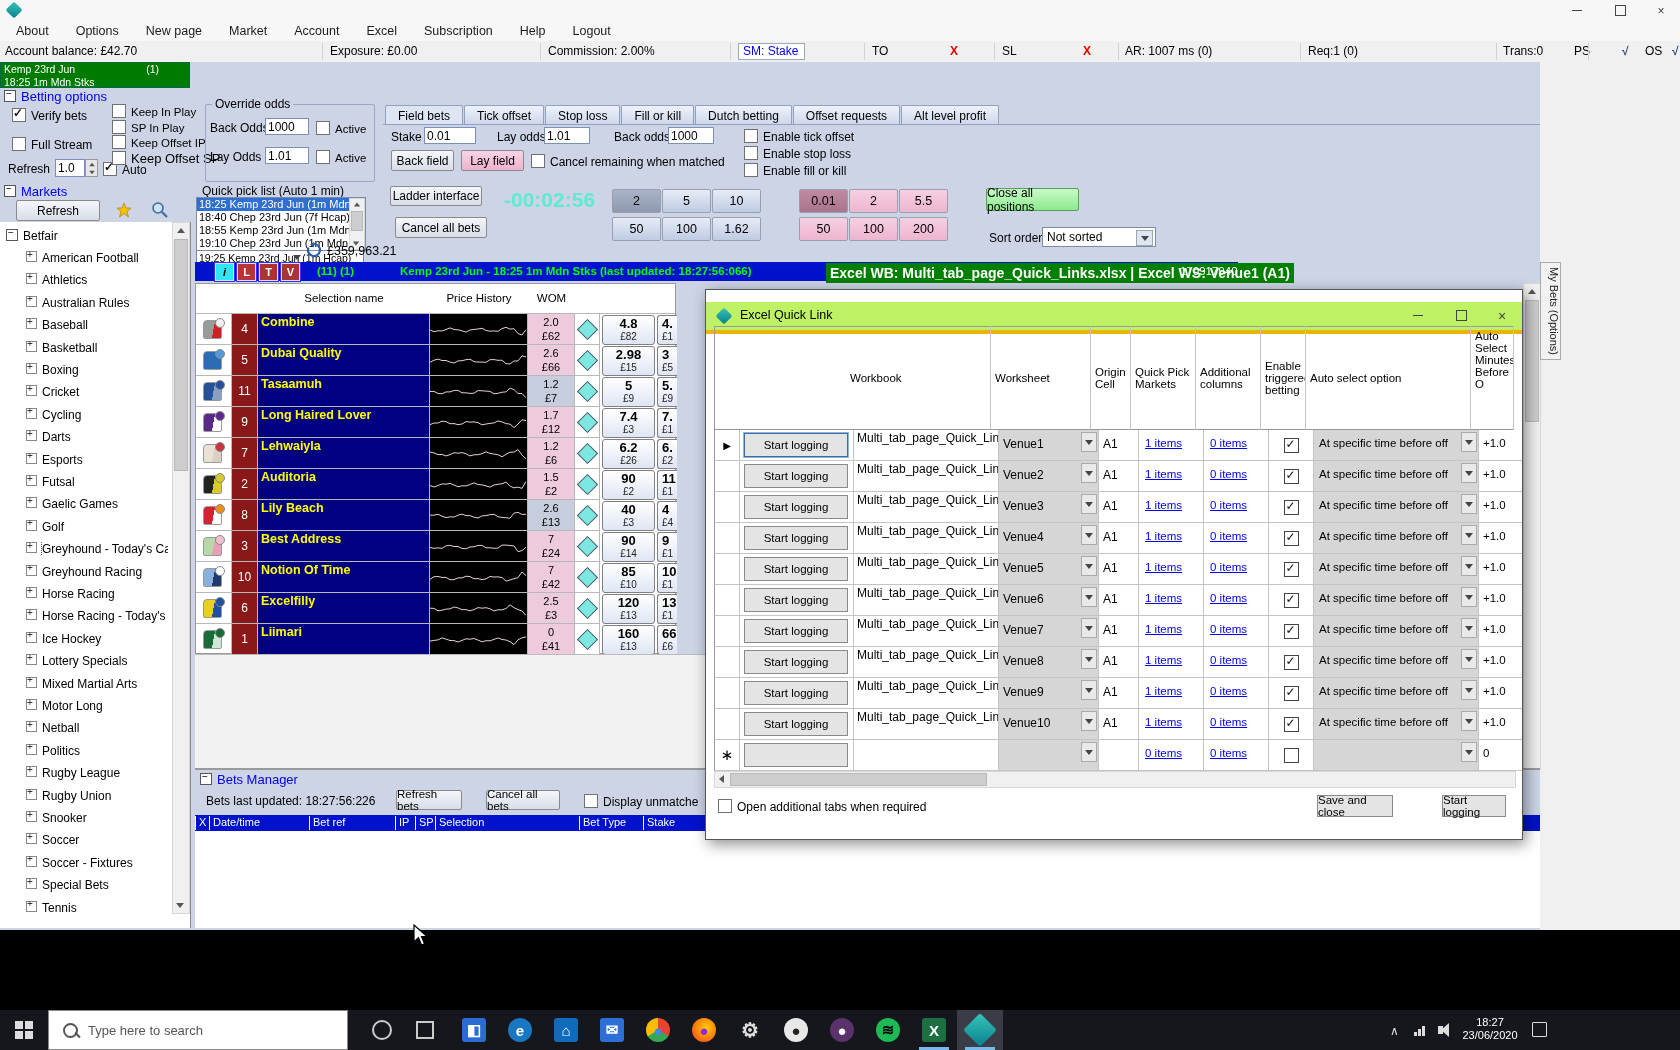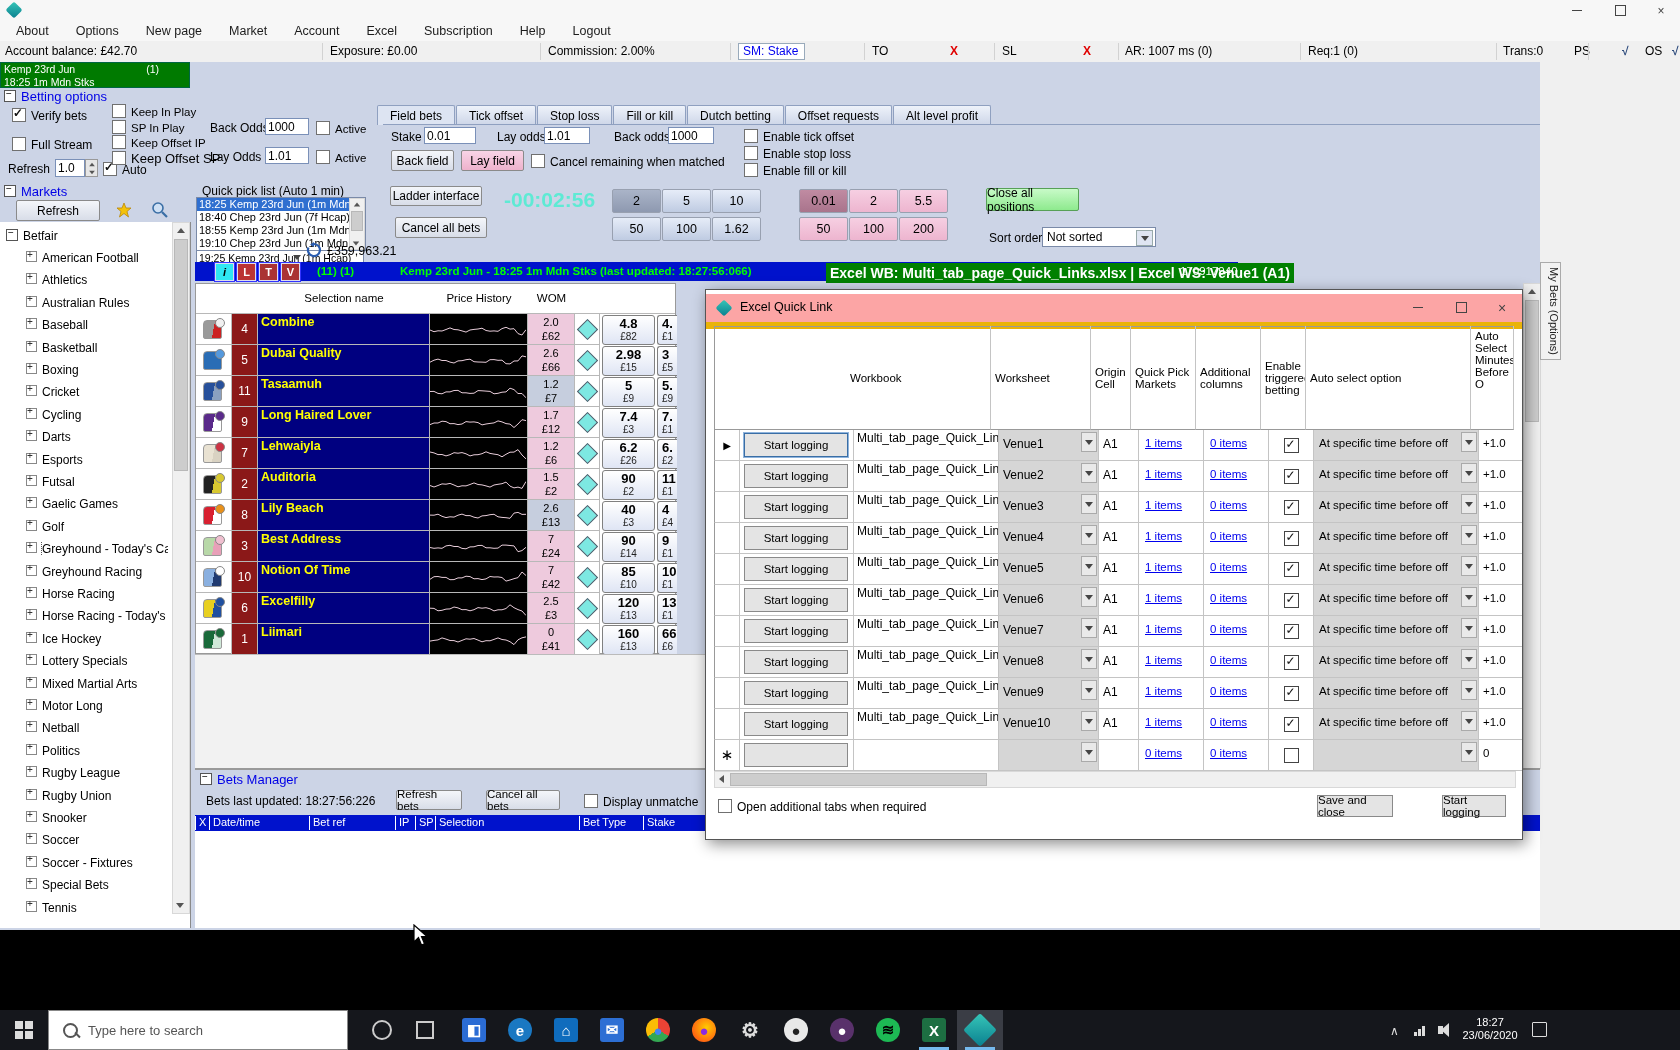--- a/index.html
+++ b/index.html
@@ -62,21 +62,21 @@
   .cell{position:absolute;box-sizing:border-box;border-right:1px solid #b8b8b8;border-bottom:1px solid #b8b8b8}
   .namecell{background:#000080;color:#ffff00;font-weight:bold;font-size:12.5px;padding:1px 0 0 3px}
   .numcell{background:#8b1818;color:#fff;font-size:12px;display:flex;align-items:center;justify-content:center}
   .womcell{font-size:11px;text-align:center;line-height:14px;padding-top:1px}
   .wom-pink{background:#eecadd}.wom-blue{background:#c6cede}
   .pricebtn{position:absolute;background:linear-gradient(#ffffff,#dfe5f4);border:1px solid #808080;border-radius:3px;text-align:center;overflow:hidden}
   .pb-p{font-size:13px;font-weight:bold;line-height:15px;margin-top:0px}
   .pb-a{font-size:10px;color:#222;line-height:11px}
   .diamond{position:absolute;width:13px;height:13px;background:#7de8e2;border:1px solid #556;transform:rotate(45deg)}
   .dlg{left:705px;top:289px;width:816px;height:549px;background:#fff;border:1px solid #555;box-shadow:3px 4px 14px rgba(0,0,0,.45)}
-  .dlg-title{position:absolute;left:0;top:4px;width:100%;height:28px;background:#fca5a5;border-bottom:7px solid #eab308}
+  .dlg-title{position:absolute;left:0;top:12px;width:100%;height:28px;background:#bef264;border-bottom:4px solid #eab308}
   .dcell{position:absolute;box-sizing:border-box;border-right:1px solid #c4c4c4;border-bottom:1px solid #c4c4c4;font-size:11.5px;overflow:hidden}
   .dgray{background:#d6d6d6}
   .dd-chev{position:absolute;right:1px;top:2px;width:16px;height:20px;background:#e9e9e9;border:1px solid #aaa;display:flex;align-items:center;justify-content:center;box-sizing:border-box}
   .chev{width:0;height:0;border-left:4px solid transparent;border-right:4px solid transparent;border-top:5px solid #444}
   .link{color:#0000ee;text-decoration:underline;font-size:11.5px}
   .dlgcb{width:13px;height:13px;background:#fff;border:1px solid #444;position:relative;display:inline-block}
   .dlgcb.on::after{content:"✓";position:absolute;left:1px;top:-2px;font-size:12px;color:#111}
   .dbtn{background:#e4e4e4;border:1px solid #8a8a8a;font-size:11.5px;display:flex;align-items:center;justify-content:center;box-sizing:border-box}
   .betshd{position:absolute;background:#0012cc;color:#fff;font-size:11px}
   .bh-col{position:absolute;top:1px;border-left:1px solid #fff;padding-left:3px;height:14px;white-space:nowrap;overflow:hidden}
@@ -163,28 +163,31 @@
     <div class="arr arr-dn" style="margin:3px auto 0;transform:scale(.7)"></div>
   </div>
   <div class="abs lbl12" style="left:103px;top:162px"><span class="cb on"></span><span>Auto</span></div>
   <div id="midchecks">
       <div style="position: absolute; left: 112px; top: 104px; font-size: 11.5px;"><span class="cb"></span><span>Keep In Play</span></div>
       <div style="position: absolute; left: 112px; top: 119.5px; font-size: 11.5px;"><span class="cb"></span><span>SP In Play</span></div>
       <div style="position: absolute; left: 112px; top: 135px; font-size: 11.5px;"><span class="cb"></span><span>Keep Offset IP</span></div>
       <div style="position: absolute; left: 112px; top: 150.5px; font-size: 13px;"><span class="cb"></span><span>Keep Offset SP</span></div>
     </div>
 
+  <div class="grp" style="left:205px;top:104px;width:168px;height:76px">
+    <span class="grp-lgd">Override odds</span>
+  </div>
   <div class="abs lbl12" style="left:210px;top:121px">Back Odds</div>
   <input class="inp" style="left: 265px; top: 118px; width: 44px; height: 17px;" value="1000">
   <div class="abs lbl11" style="left:316px;top:121px"><span class="cb"></span><span>Active</span></div>
   <div class="abs lbl12" style="left:210px;top:150px">Lay Odds</div>
   <input class="inp" style="left: 265px; top: 147px; width: 44px; height: 17px;" value="1.01">
   <div class="abs lbl11" style="left:316px;top:150px"><span class="cb"></span><span>Active</span></div>
 
-  <div class="abs" style="left:377px;top:105px;width:1035px;height:20px" id="tabstrip"><span class="tab active">Field bets</span><span class="tab">Tick offset</span><span class="tab">Stop loss</span><span class="tab">Fill or kill</span><span class="tab">Dutch betting</span><span class="tab">Offset requests</span><span class="tab">Alt level profit</span></div>
+  <div class="abs" style="left:385px;top:105px;width:1035px;height:20px" id="tabstrip"><span class="tab active">Field bets</span><span class="tab">Tick offset</span><span class="tab">Stop loss</span><span class="tab">Fill or kill</span><span class="tab">Dutch betting</span><span class="tab">Offset requests</span><span class="tab">Alt level profit</span></div>
   <div class="abs" style="left:383px;top:124px;width:1157px;height:1px;background:#8fa0c0"></div>
   <div class="abs lbl12" style="left:391px;top:130px">Stake</div>
   <input class="inp" style="left: 424px; top: 127px; width: 52px; height: 17px;" value="0.01">
   <div class="abs lbl12" style="left:497px;top:130px">Lay odds</div>
   <input class="inp" style="left: 544px; top: 127px; width: 46px; height: 17px;" value="1.01">
   <div class="abs lbl12" style="left:614px;top:130px">Back odds</div>
   <input class="inp" style="left: 668px; top: 127px; width: 46px; height: 17px;" value="1000">
   <div class="abs btn" style="left:391px;top:150px;width:63px;height:21px">Back field</div>
   <div class="abs btn btn-pink" style="left:461px;top:150px;width:63px;height:21px">Lay field</div>
   <div class="abs lbl12" style="left:531px;top:154px"><span class="cb"></span><span>Cancel remaining when matched</span></div>

